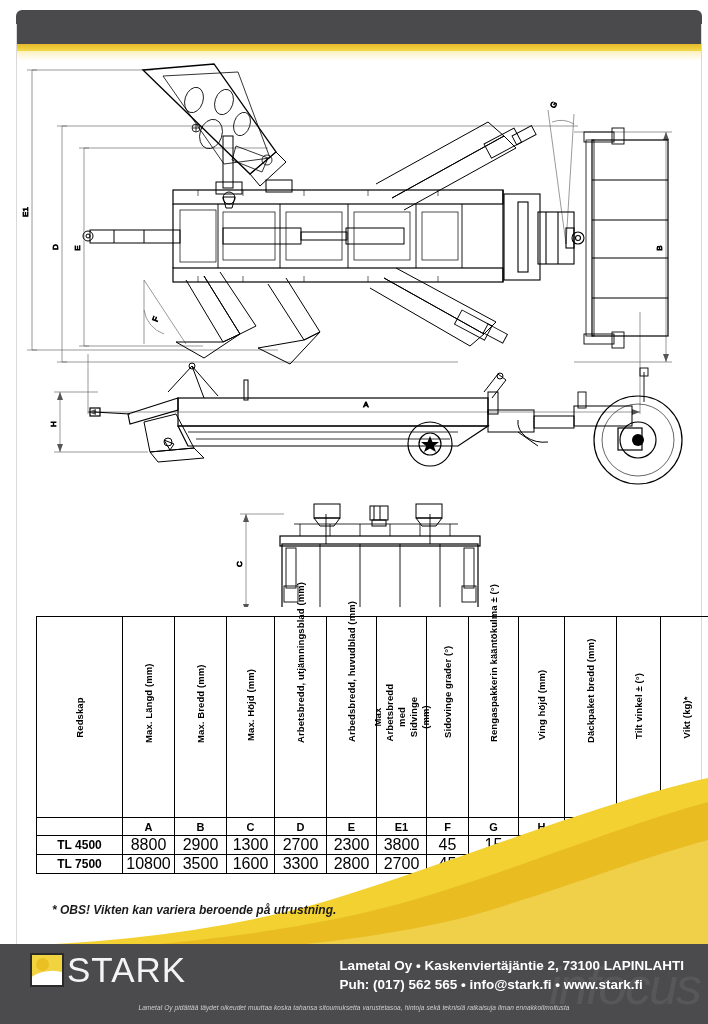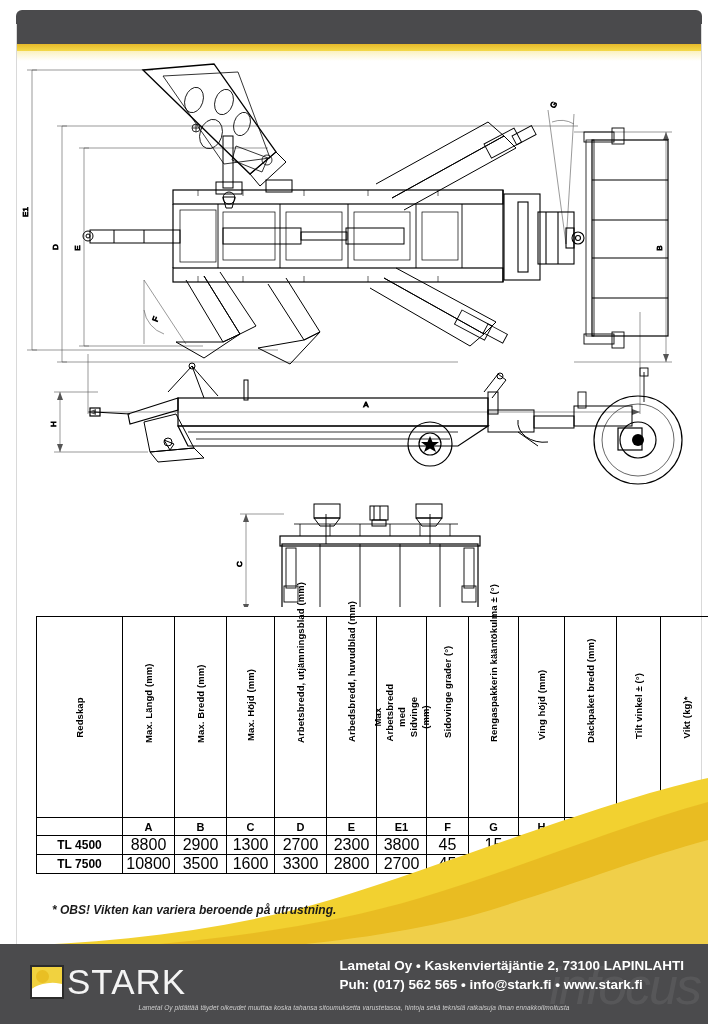--- a/index.html
+++ b/index.html
@@ -51,21 +51,21 @@
   .swoosh{position:absolute;left:0;top:740px;width:708px;height:225px;
       pointer-events:none;}
   .swoosh svg{display:block;width:100%;height:100%;}
 
   
   .footer{position:absolute;left:0;top:944px;width:708px;height:80px;
       background:#4b4b4d;overflow:hidden;}
   .wm{position:absolute;right:8px;top:12px;font-size:52px;font-weight:normal;
       font-style:italic;color:rgba(255,255,255,.07);letter-spacing:-2px;
       white-space:nowrap;}
-  .logo{position:absolute;left:30px;top:20px;display:flex;align-items:center;}
+  .logo{position:absolute;left:30px;top:8px;display:flex;align-items:center;}
   .logo-mark{width:30px;height:30px;background:#f1d23f;border:2px solid #2b2b2b;
       position:relative;overflow:hidden;flex:none;}
   .logo-mark .sun{position:absolute;left:4px;top:3px;width:13px;height:13px;
       border-radius:50%;background:#e9bf24;}
   .logo-mark .hill{position:absolute;left:-6px;bottom:-12px;width:46px;height:26px;
       background:#ffffff;border-radius:50% 50% 0 0;transform:rotate(-8deg);}
   .logo-text{margin-left:3px;font-size:35px;line-height:35px;color:#f4f4f4;
       letter-spacing:1px;font-weight:400;}
   .contact{position:absolute;right:24px;top:12px;text-align:left;
       color:#ffffff;font-weight:bold;font-size:13.5px;

